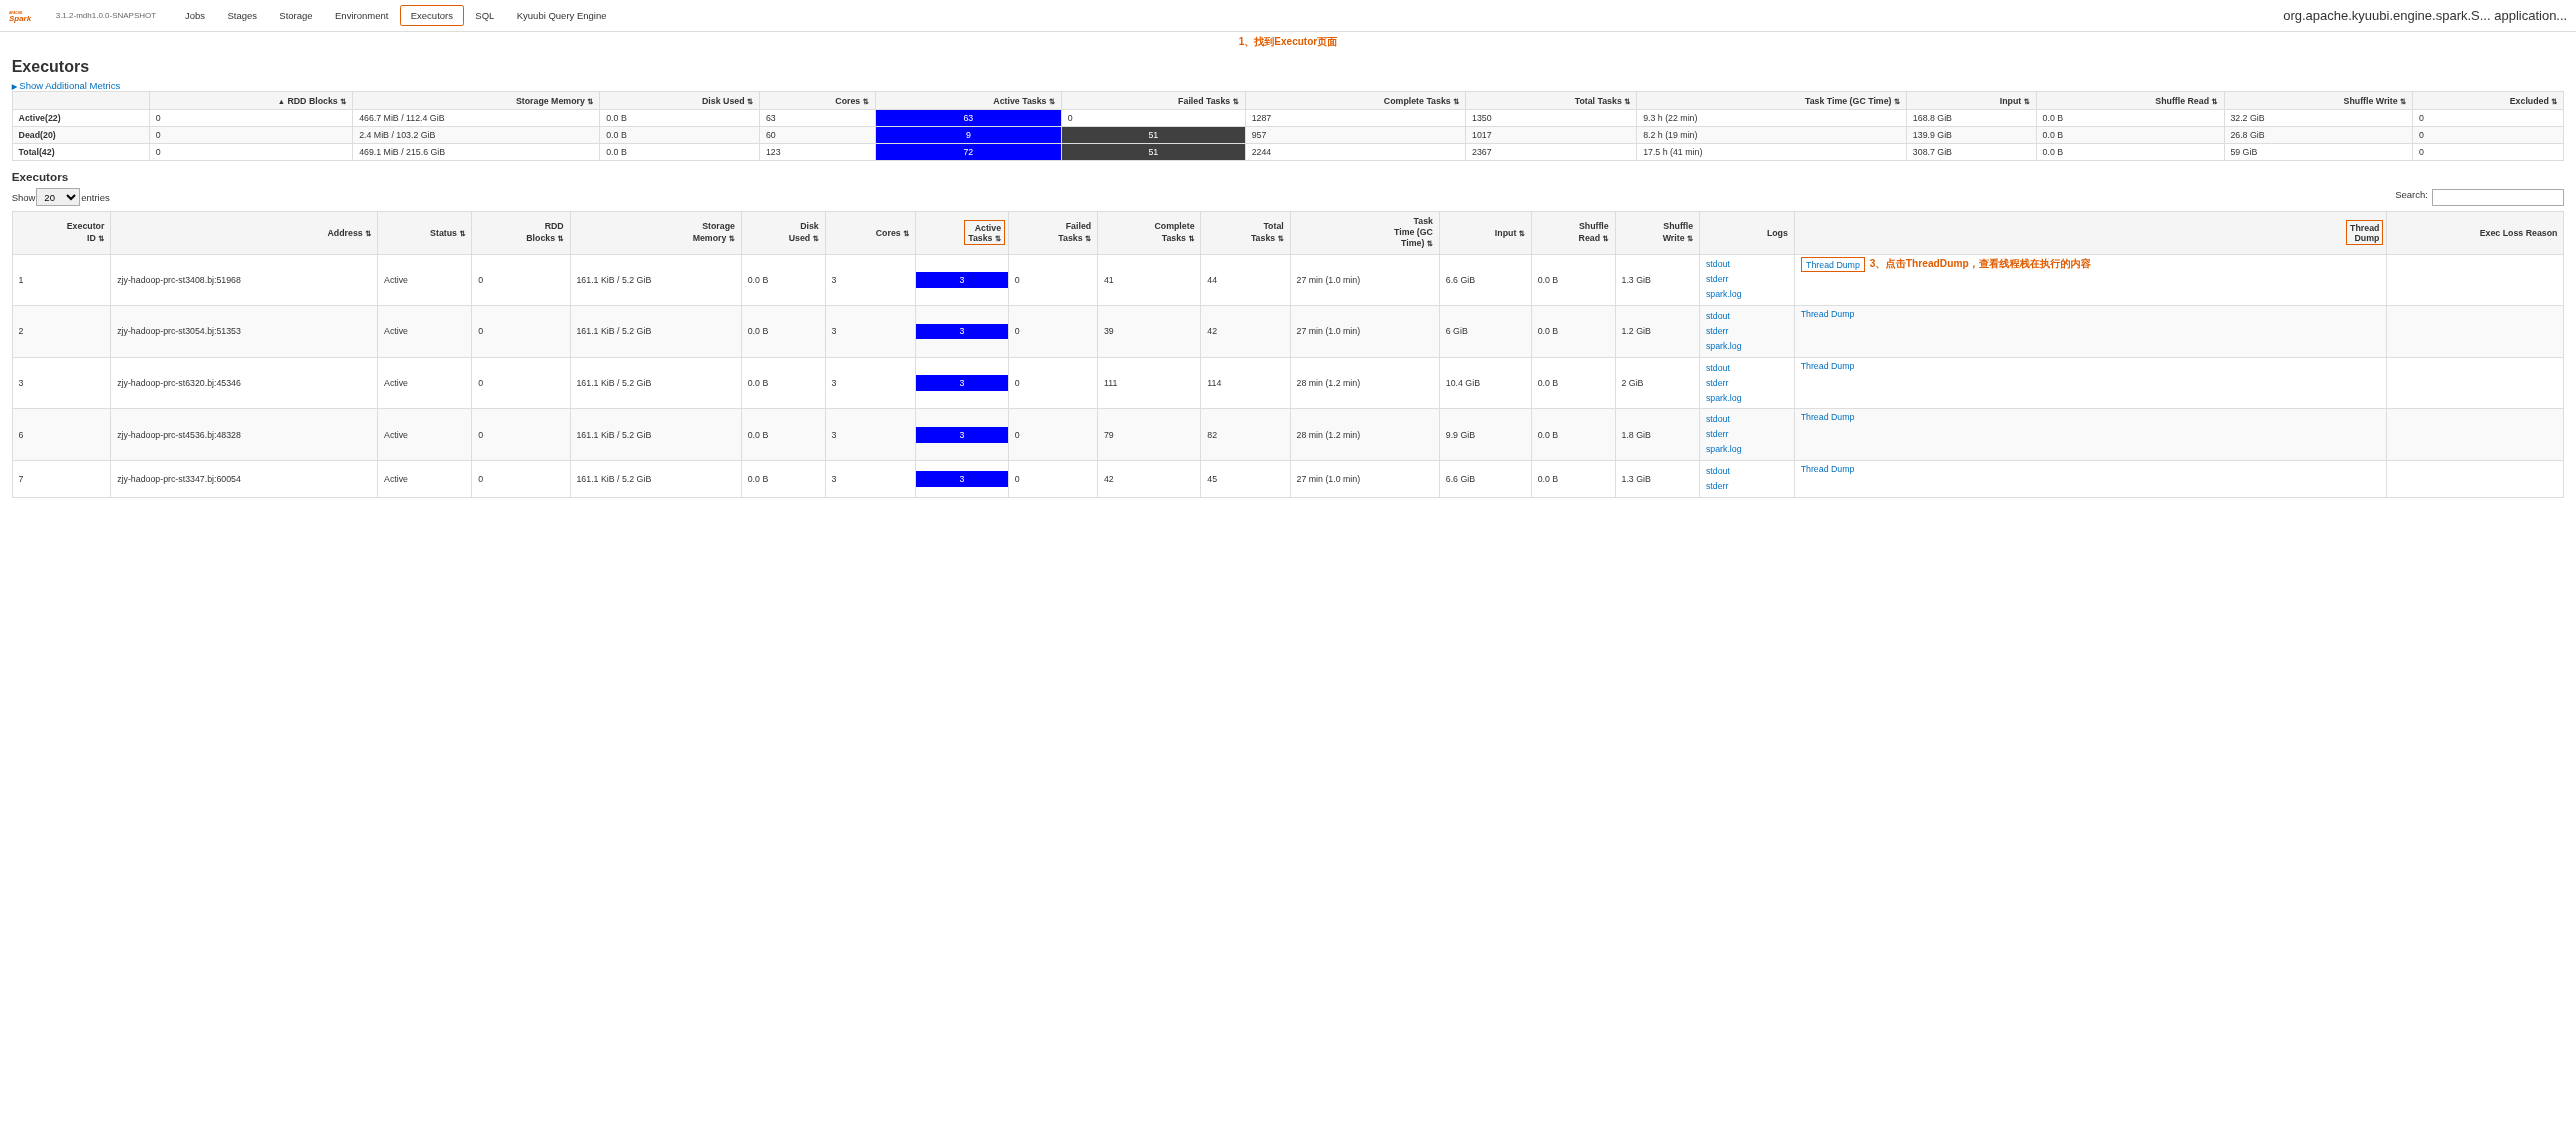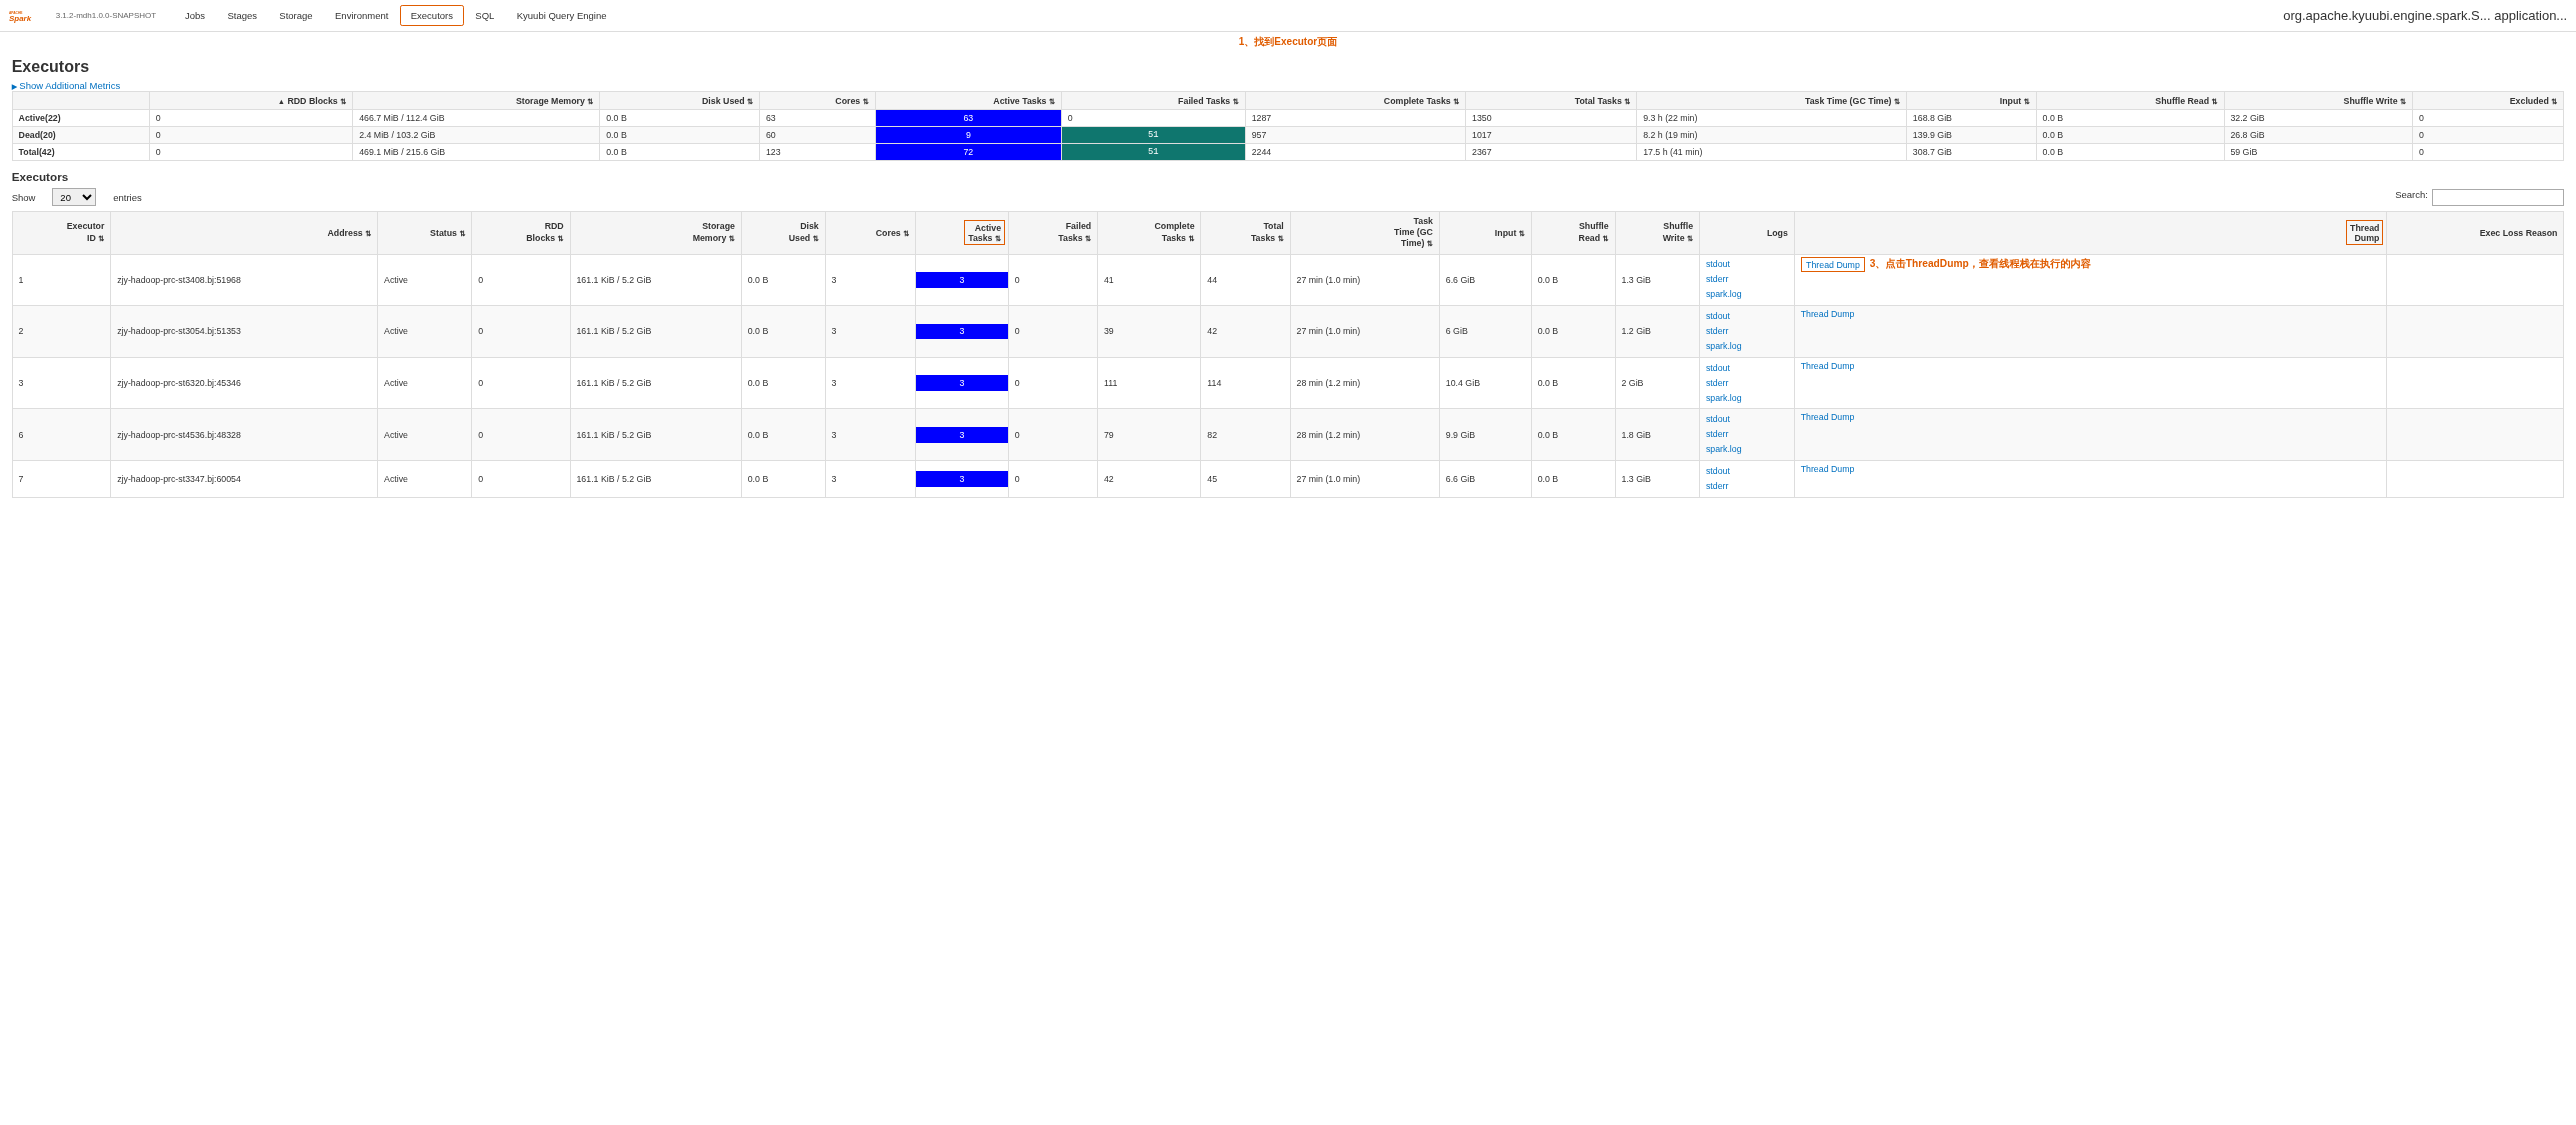--- a/index.html
+++ b/index.html
@@ -110,26 +110,25 @@
     .sort-arrow { color: #333; font-size: 7.3px; }
 
     .active-tasks-cell-blue {
       background: #0000ff;
       color: #fff;
       text-align: center;
       padding: 2.9px 5.9px;
       display: block;
     }
     .failed-tasks-cell-red {
-      background: #0f766e;
+      background: #404040;
       color: #fff;
       text-align: center;
       padding: 2.9px 5.9px;
       display: block;
-      font-family: Liberation Mono, monospace;
     }
 
     .active-tasks-header-box {
       border: 1.5px solid #e05c00;
       display: inline-block;
       padding: 1.5px 2.9px;
     }
 
     .thread-dump-header-box {
       border: 1.5px solid #e05c00;
@@ -148,21 +147,21 @@
     }
 
     
     .table-controls {
       display: flex;
       align-items: center;
       justify-content: space-between;
       margin: 5.9px 0 4.4px;
       font-size: 9.5px;
     }
-    .table-controls-left { display: flex; align-items: center; gap: 17px; }
+    .table-controls-left { display: flex; align-items: center; gap: 1px; }
     .entries-select {
       border: 0.7px solid #aaa;
       padding: 1.5px 2.9px;
       font-size: 9.5px;
     }
     .search-box {
       border: 0.7px solid #aaa;
       padding: 2.2px 4.4px;
       font-size: 9.5px;
       width: 132px;

